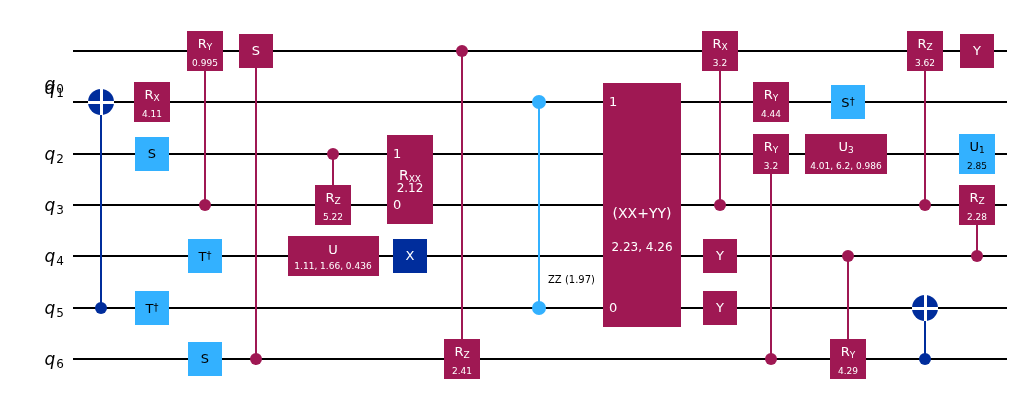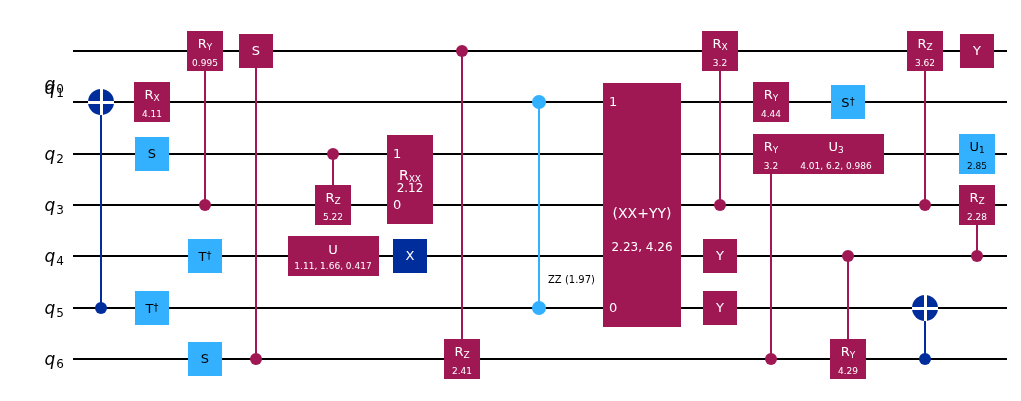--- a/index.html
+++ b/index.html
@@ -89,21 +89,21 @@
       <span class="glabel"><span>S</span></span>
     </div>
     <div class="vline" style="left: 332px; top: 154px; height: 51px; background: rgb(159, 24, 83);"></div>
     <div class="dot" style="left: 327px; top: 148px; background: rgb(159, 24, 83);"></div>
     <div class="gatebox" style="left: 315px; top: 185px; width: 36px; height: 40px; background: rgb(159, 24, 83);">
       <span class="glabel"><span>R</span><span class="gsub">Z</span></span>
       <span class="gparam">5.22</span>
     </div>
     <div class="gatebox" style="left: 287.5px; top: 236px; width: 91px; height: 40px; background: rgb(159, 24, 83);">
       <span class="glabel"><span>U</span></span>
-      <span class="gparam">1.11, 1.66, 0.417</span>
+      <span class="gparam">1.11, 1.66, 0.436</span>
     </div>
     <div class="mbox" style="left: 387px; top: 135px; width: 46px; height: 89px; background: rgb(159, 24, 83);">
       <div class="mblabel" style="top: 29.5px;"><span class="glabel"><span>R</span><span class="gsub">XX</span></span></div>
       <div class="mbparam" style="top: 46.5px;">2.12</div>
       <div class="portlabel" style="left: 6px; top: 10px;">1</div>
       <div class="portlabel" style="left: 6px; top: 61px;">0</div>
     </div>
     <div class="gatebox" style="left: 393px; top: 239px; width: 34px; height: 34px; background: rgb(0, 45, 156);">
       <span class="glabel"><span>X</span></span>
     </div>
@@ -141,21 +141,21 @@
     </div>
     <div class="vline" style="left: 770px; top: 154px; height: 205px; background: rgb(159, 24, 83);"></div>
     <div class="dot" style="left: 765px; top: 353px; background: rgb(159, 24, 83);"></div>
     <div class="gatebox" style="left: 753px; top: 134px; width: 36px; height: 40px; background: rgb(159, 24, 83);">
       <span class="glabel"><span>R</span><span class="gsub">Y</span></span>
       <span class="gparam">3.2</span>
     </div>
     <div class="gatebox darktext" style="left: 831px; top: 85px; width: 34px; height: 34px; background: rgb(51, 177, 255);">
       <span class="glabel"><span>S</span><span class="gsup">†</span></span>
     </div>
-    <div class="gatebox" style="left: 788px; top: 134px; width: 96px; height: 40px; background: rgb(159, 24, 83);">
+    <div class="gatebox" style="left: 805px; top: 134px; width: 82px; height: 40px; background: rgb(159, 24, 83);">
       <span class="glabel"><span>U</span><span class="gsub">3</span></span>
       <span class="gparam">4.01, 6.2, 0.986</span>
     </div>
     <div class="vline" style="left: 847px; top: 256px; height: 103px; background: rgb(159, 24, 83);"></div>
     <div class="dot" style="left: 842px; top: 250px; background: rgb(159, 24, 83);"></div>
     <div class="gatebox" style="left: 830px; top: 339px; width: 36px; height: 40px; background: rgb(159, 24, 83);">
       <span class="glabel"><span>R</span><span class="gsub">Y</span></span>
       <span class="gparam">4.29</span>
     </div>
     <div class="vline" style="left: 924px; top: 51px; height: 154px; background: rgb(159, 24, 83);"></div>

